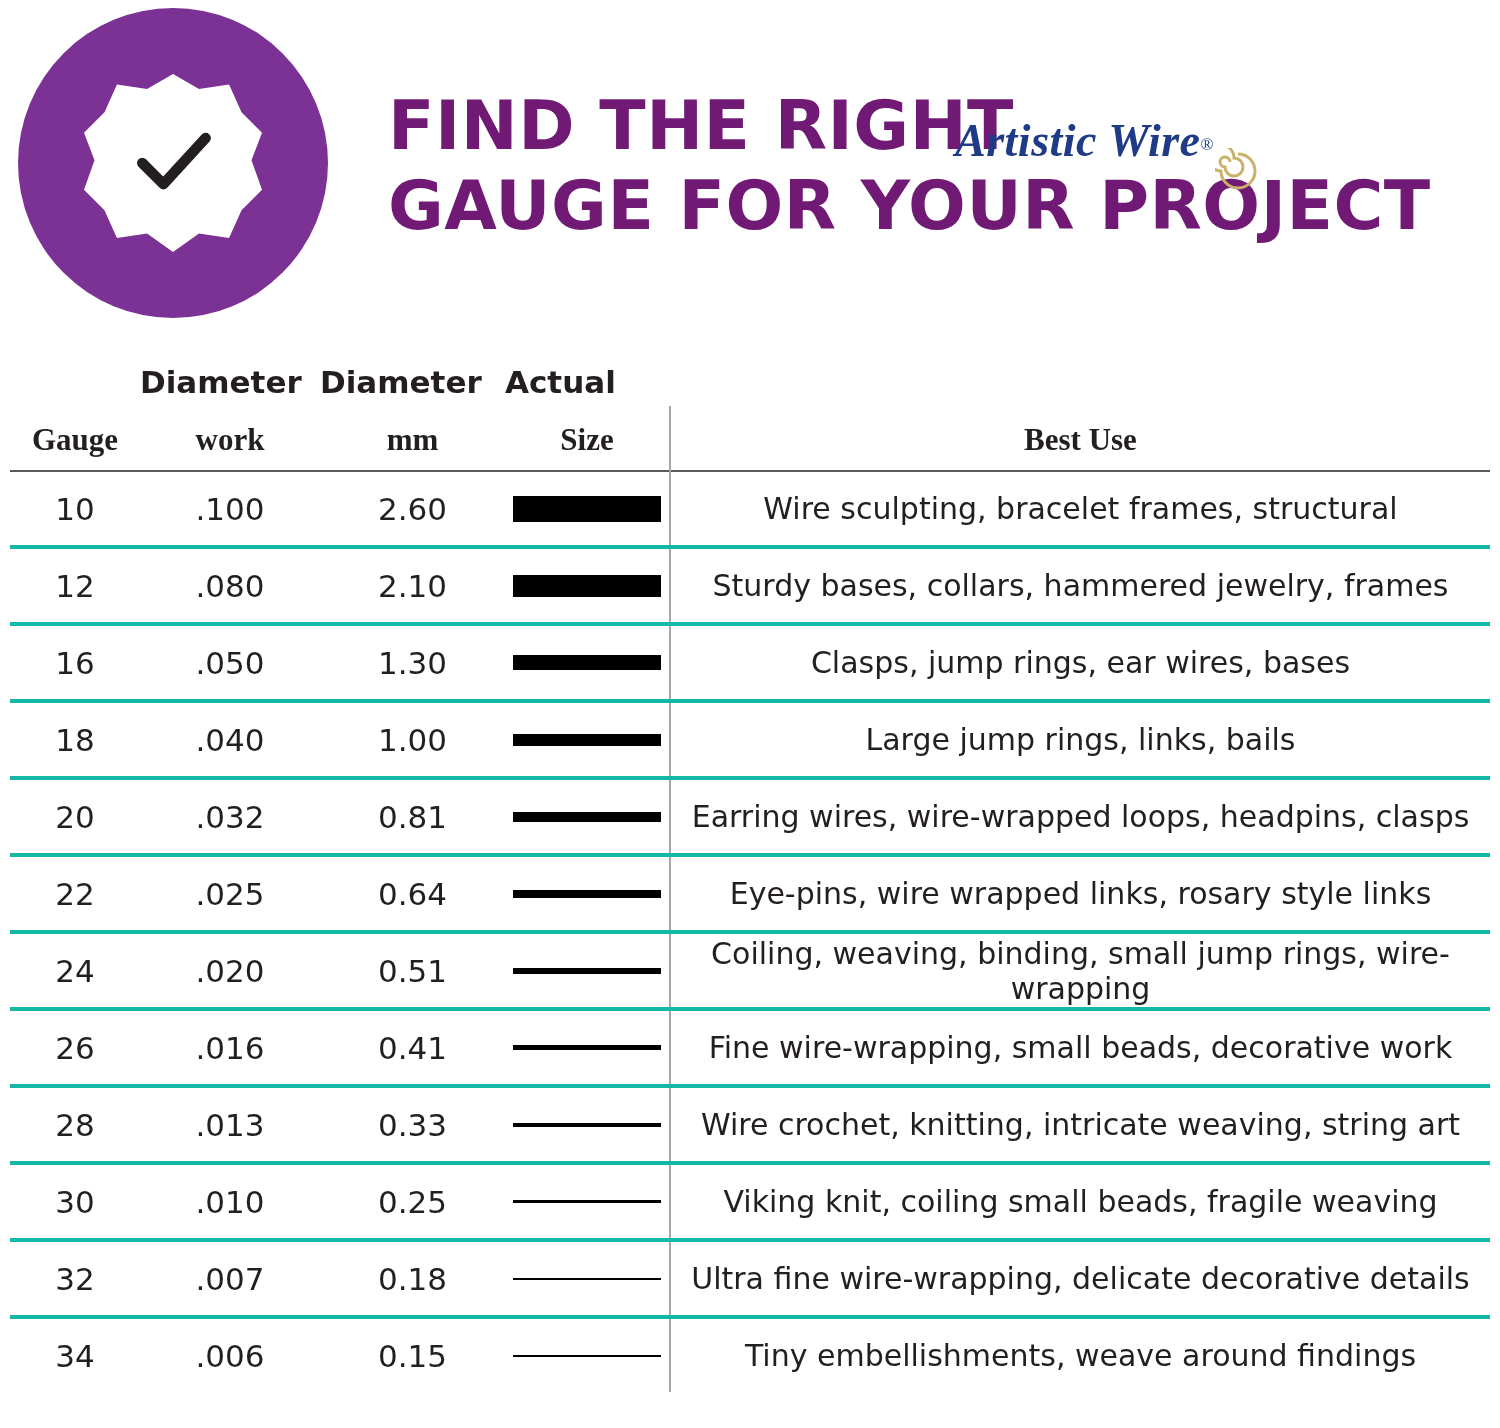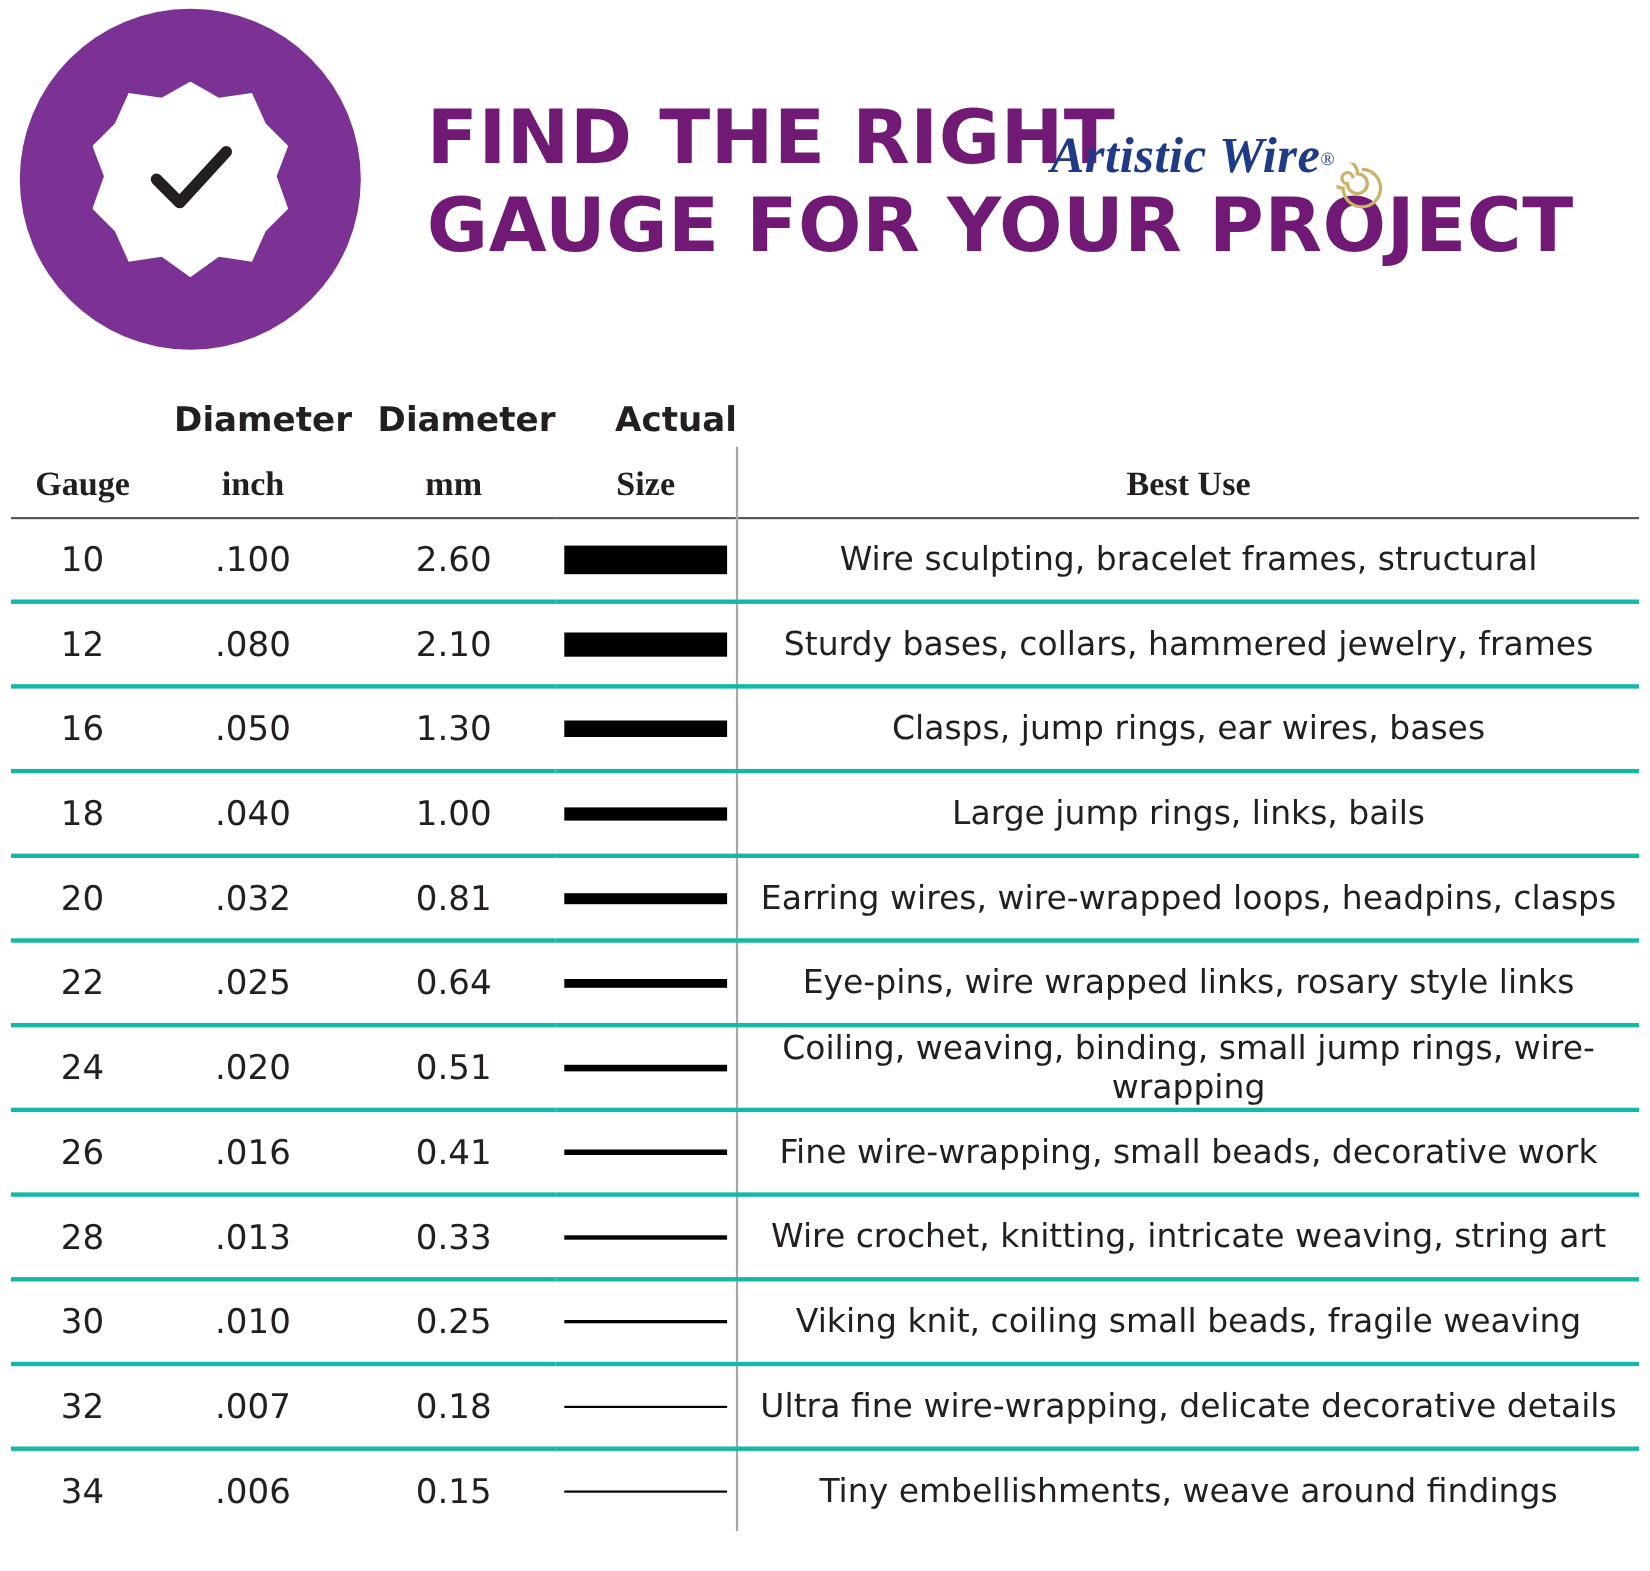--- a/index.html
+++ b/index.html
@@ -118,21 +118,21 @@
   table.gauge col.c-mm    { width: 185px; }
   table.gauge col.c-size  { width: 165px; }
   table.gauge col.c-use   { width: 820px; }
 
   .head-top th {
     font-family: "DejaVu Sans", sans-serif;
     font-weight: bold;
     font-size: 31px;
     color: #231f20;
     padding: 0 0 6px 0;
-    text-align: right;
+    text-align: left;
     vertical-align: bottom;
     height: 48px;
   }
   .head-bot th {
     font-family: Liberation Serif, serif;
     font-weight: bold;
     font-size: 31px;
     color: #231f20;
     padding: 0 0 12px 0;
     text-align: center;
@@ -206,21 +206,21 @@
     <thead>
       <tr class="head-top">
         <th></th>
         <th>Diameter</th>
         <th>Diameter</th>
         <th>Actual</th>
         <th></th>
       </tr>
       <tr class="head-bot">
         <th>Gauge</th>
-        <th>inch</th>
+        <th>work</th>
         <th>mm</th>
         <th>Size</th>
         <th class="use-head">Best Use</th>
       </tr>
     </thead>
     <tbody id="rows">
         <tr>
           <td>10</td>
           <td>.100</td>
           <td>2.60</td>

